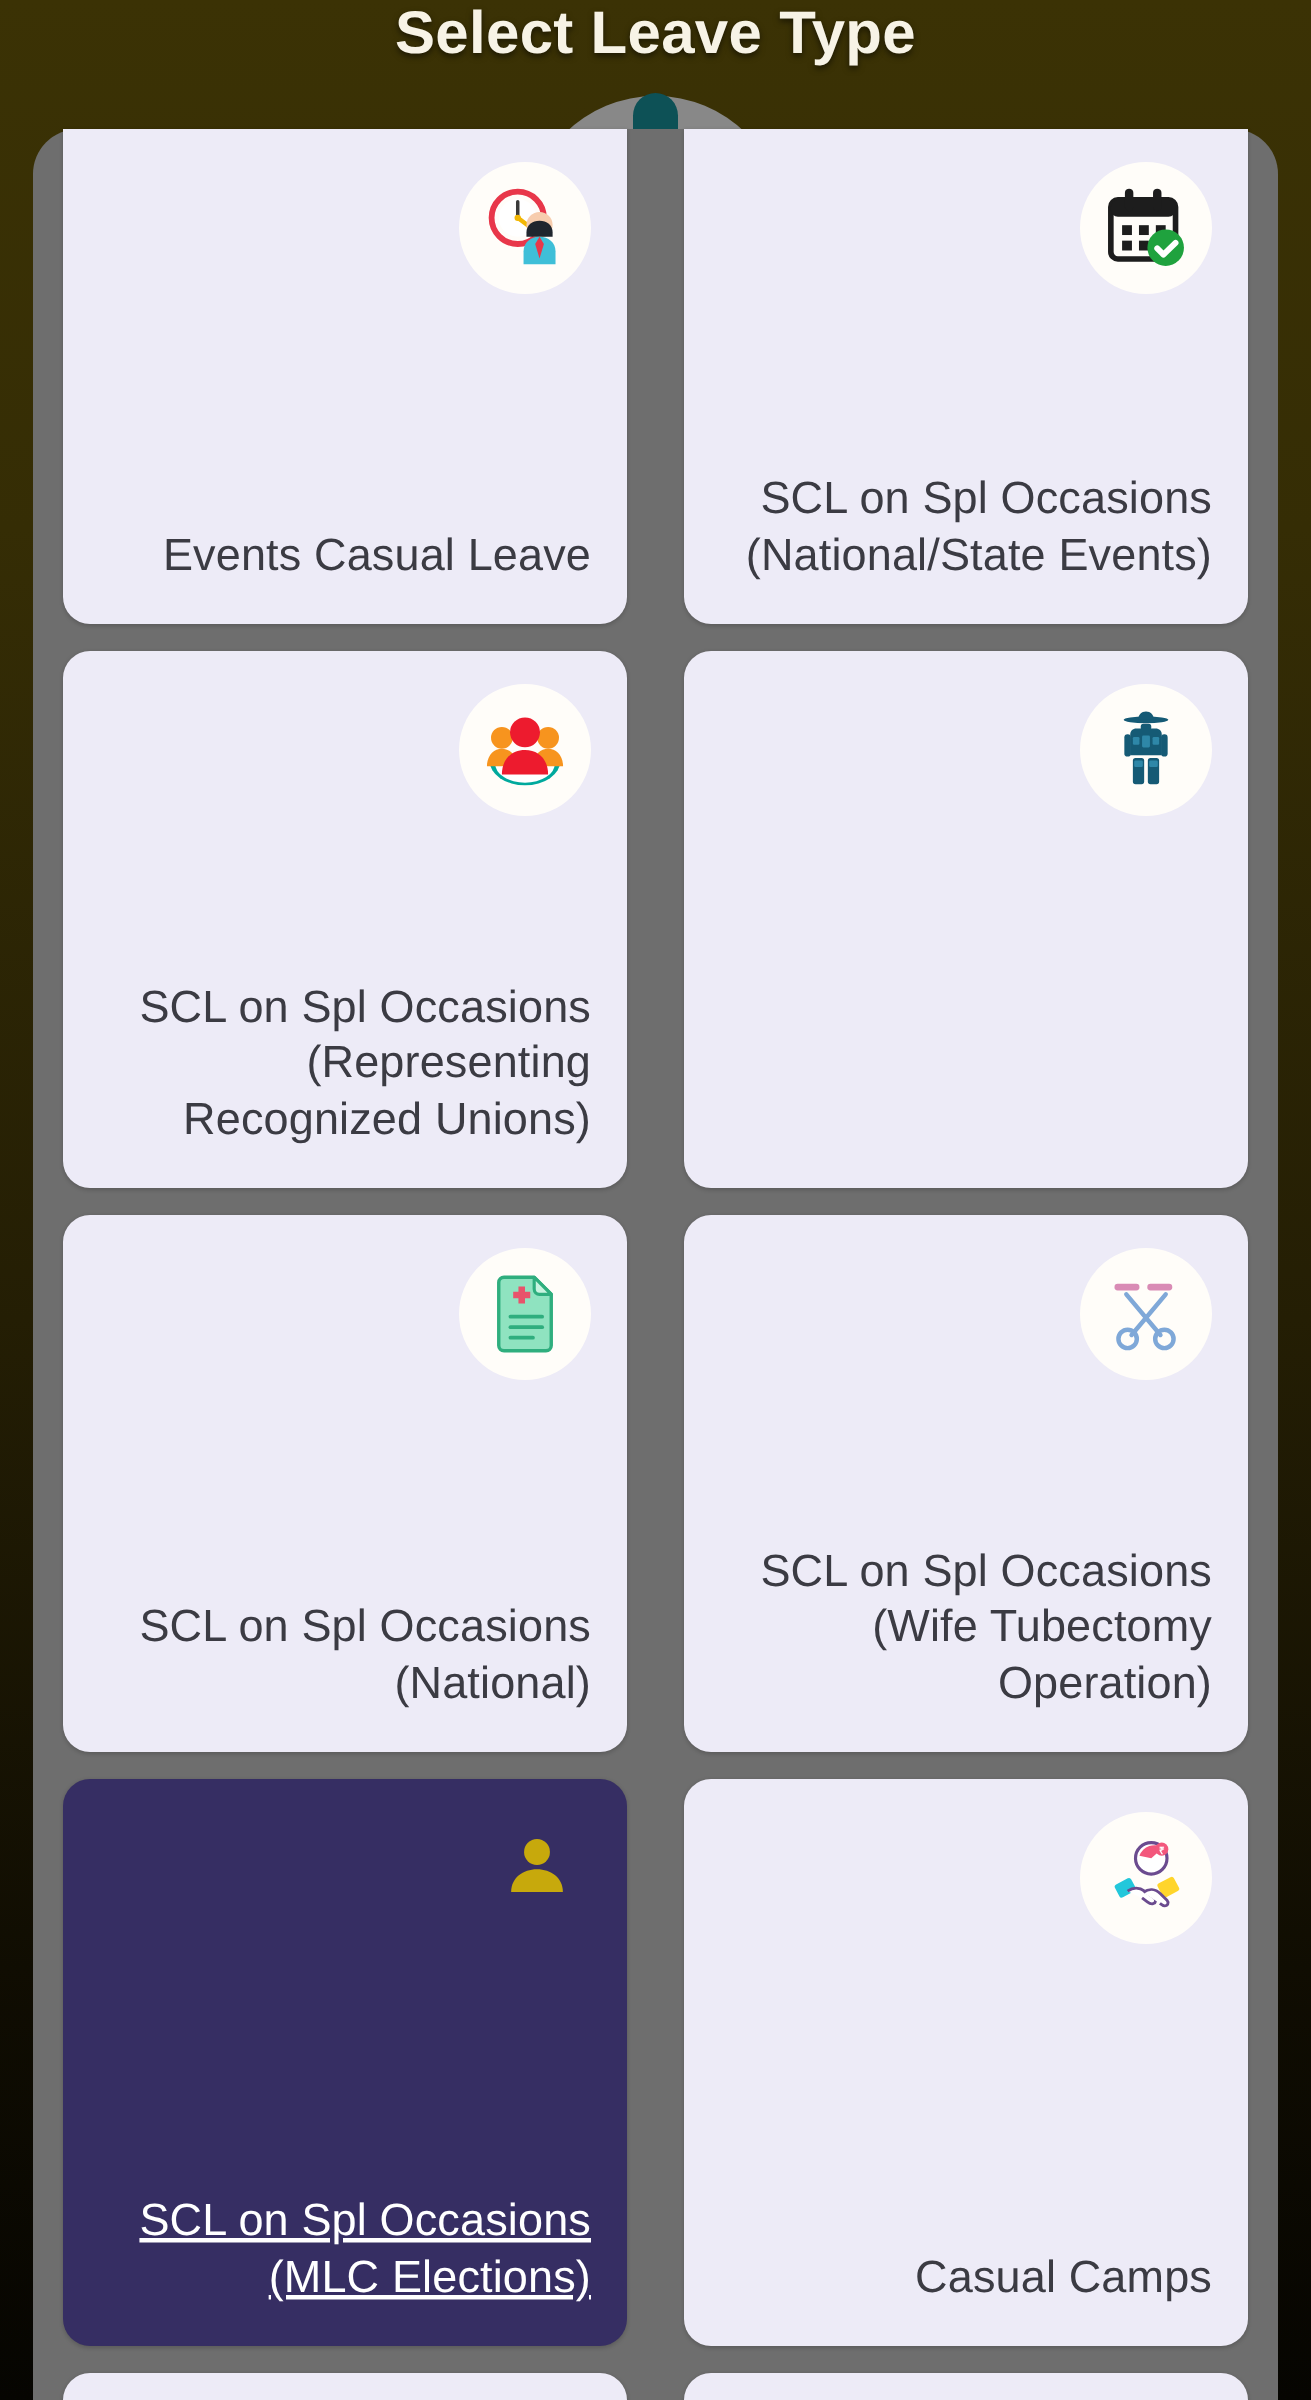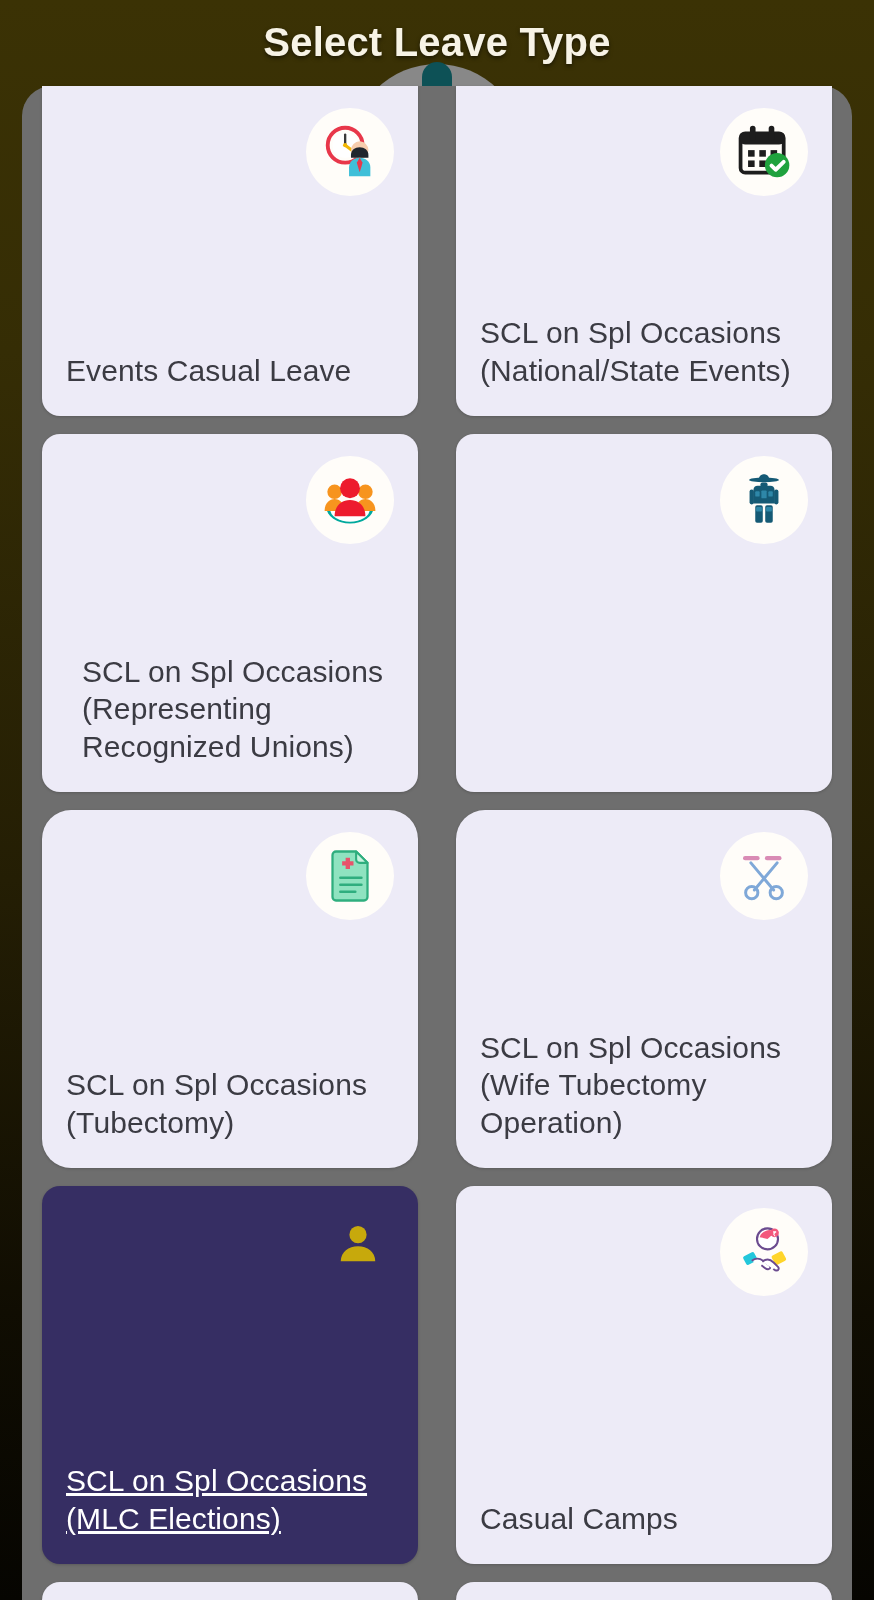--- a/index.html
+++ b/index.html
@@ -38,21 +38,21 @@
     font-family:"Liberation Sans", sans-serif;
   }
   .bt1 { top:258px; font-size:34px; }
   .bt2 { top:486px; font-size:34px; }
   .bt3 { top:606px; font-size:34px; }
   .bt4 { top:1148px; font-size:34px; color:#2a2a2a; }
 
   
   #header {
     position:absolute; top:0; left:0; width:874px; height:84px;
-    display:flex; align-items:center; justify-content:center;
+    display:flex; justify-content:center;
     z-index:6;
   }
   #header .title {
     color:#F7F3E6;
     font-size:40px;
     font-weight:700;
     letter-spacing:.2px;
     text-shadow:0 2px 4px rgba(0,0,0,.55);
   }
 
@@ -80,20 +80,21 @@
 
   .card {
     background:#EDEBF7;
     border-radius:18px;
     position:relative;
     padding:22px 24px 26px 24px;
     display:flex;
     flex-direction:column;
     overflow:hidden;
     box-shadow:0 1px 3px rgba(0,0,0,.18);
+    text-align:right;
   }
   .card.selected { background:#362E63; }
   
   .card.row-first { border-radius:0 0 18px 18px; }
 
   .icon-wrap {
     align-self:flex-end;
     width:88px; height:88px;
     border-radius:50%;
     background:#FFFDF9;
@@ -111,21 +112,21 @@
     line-height:1.26;
     color:#3B3B43;
     font-weight:400;
     letter-spacing:.1px;
   }
   .card.selected .card-label { color:#FFFFFF;text-decoration:underline; }
 
   
   .h1 { height:330px; }
   .h2 { height:358px;padding-left:40px; }
-  .h3 { height:358px;border-radius:29px; }
+  .h3 { height:358px; }
   .h4 { height:378px; }
   .h5 { height:120px; }
 </style>
 </head>
 <body>
 
 <div id="screen">
 
   <div class="behind-circle"></div>
   <div class="behind-pin"></div>
@@ -229,21 +230,21 @@
           <path d="M39 4l13 13H43a4 4 0 01-4-4z" fill="#C9F3E0" stroke="#2FAE7E" stroke-width="2.4" stroke-linejoin="round"></path>
           <path d="M23 15h4v-4h5v4h4v5h-4v4h-5v-4h-4z" fill="#E8536B"></path>
           <g stroke="#2FAE7E" stroke-width="3" stroke-linecap="round">
             <line x1="21" y1="34" x2="45" y2="34"></line>
             <line x1="21" y1="42" x2="45" y2="42"></line>
             <line x1="21" y1="50" x2="38" y2="50"></line>
           </g>
         </svg>
       </div>
       <div class="spacer"></div>
-      <div class="card-label">SCL on Spl Occasions (Tubectomy)</div>
+      <div class="card-label">SCL on Spl Occasions (National)</div>
     </div>
 
     <div class="card h3">
       <div class="icon-wrap">
         <svg width="56" height="56" viewBox="0 0 64 64">
           <rect x="8" y="9" width="19" height="5" rx="2.4" fill="#D98BB5"></rect>
           <rect x="33" y="9" width="19" height="5" rx="2.4" fill="#D98BB5"></rect>
           <g stroke="#7FA8D8" stroke-width="3.4" stroke-linecap="round" fill="none">
             <line x1="17" y1="17" x2="43" y2="48"></line>
             <line x1="47" y1="17" x2="21" y2="48"></line>

